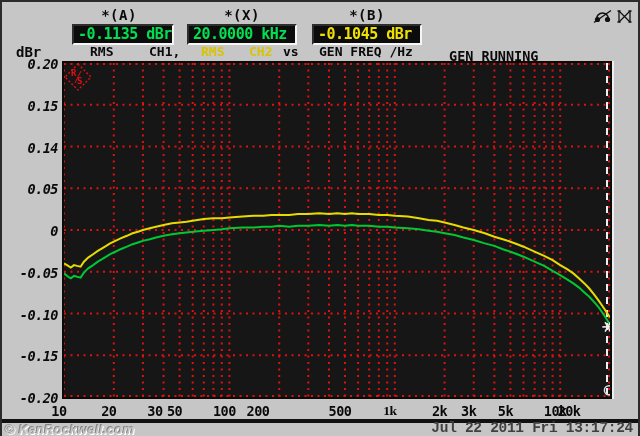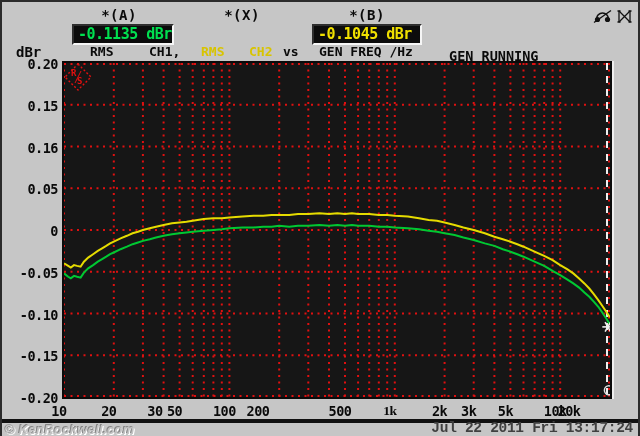--- a/index.html
+++ b/index.html
@@ -24,21 +24,21 @@
   .unit-label{position:absolute;left:14px;top:42px;font-size:14px;}
   .trace-row span{position:absolute;top:42px;font-size:13px;white-space:pre;}
   .yellow{color:#d8c400;}
   .plot{
     position:absolute;left:60px;top:59px;width:550px;height:338px;
     background:#161616;border:2px solid #0a0a0a;box-sizing:border-box;
     box-shadow:2px 0 0 #eee;
   }
   .plot svg{position:absolute;left:0;top:0;}
   .rs-logo{position:absolute;left:516px;top:4px;}
-  .ytick{position:absolute;width:50px;text-align:right;font-size:13.5px;line-height:13px;letter-spacing:-0.5px;}
+  .ytick{position:absolute;width:50px;text-align:right;font-size:13.5px;line-height:13px;letter-spacing:-0.5px;font-style:italic;}
   .xtick{position:absolute;top:401px;transform:translateX(-50%);font-size:13.5px;letter-spacing:-0.5px;}
   .y-axis{position:absolute;left:6px;top:0;}
   .bottom-bar{position:absolute;left:0;top:417px;width:640px;height:4px;background:#111;}
   .watermark{
     position:absolute;left:3px;top:420px;
     font-family:"Liberation Sans","DejaVu Sans",sans-serif;
     font-style:italic;font-weight:bold;font-size:13px;color:#c3c3c3;
     text-shadow:-1px -1px 0 #858585,1px 1px 0 #ffffff;letter-spacing:0.3px;
   }
   .datetime{position:absolute;right:5px;top:418px;font-size:14.5px;color:#404040;letter-spacing:-0.3px;white-space:pre;font-family:Liberation Mono, monospace;}
@@ -48,20 +48,21 @@
 
 <div class="screen">
 
   <div class="cursor-group" style="left:62px;top:6px;">
     <div class="cursor-label">*(A)</div>
     <div class="value-box" style="color:#00e050;margin-left:8px;">-0.1135 dBr</div>
   </div>
 
   <div class="cursor-group" style="left:185px;top:6px;">
     <div class="cursor-label">*(X)</div>
+    <div class="value-box" style="color:#00e050;">20.0000 kHz</div>
   </div>
 
   <div class="cursor-group" style="left:310px;top:6px;">
     <div class="cursor-label">*(B)</div>
     <div class="value-box" style="color:#f0e000;">-0.1045 dBr</div>
   </div>
 
   <div class="status-block">
     <div>GEN RUNNING</div>
     <div>ANL 1:TERM 2:TERM</div>
@@ -88,21 +89,21 @@
     <span style="left:147px;">CH1,</span>
     <span style="left:199px;" class="yellow">RMS</span>
     <span style="left:247px;" class="yellow">CH2</span>
     <span style="left:281px;">vs</span>
     <span style="left:317px;">GEN FREQ /Hz</span>
   </div>
 
   <div class="y-axis" id="y-axis">
       <span class="ytick" style="top: 56px;">0.20</span>
       <span class="ytick" style="top: 97.75px;">0.15</span>
-      <span class="ytick" style="top: 139.5px;">0.16</span>
+      <span class="ytick" style="top: 139.5px;">0.14</span>
       <span class="ytick" style="top: 181.25px;">0.05</span>
       <span class="ytick" style="top: 223px;">0</span>
       <span class="ytick" style="top: 264.75px;">-0.05</span>
       <span class="ytick" style="top: 306.5px;">-0.10</span>
       <span class="ytick" style="top: 348.25px;">-0.15</span>
       <span class="ytick" style="top: 390px;">-0.20</span>
     </div>
 
   <div class="plot">
     <svg id="plot-svg" width="546" height="334" viewBox="0 0 546 334">

